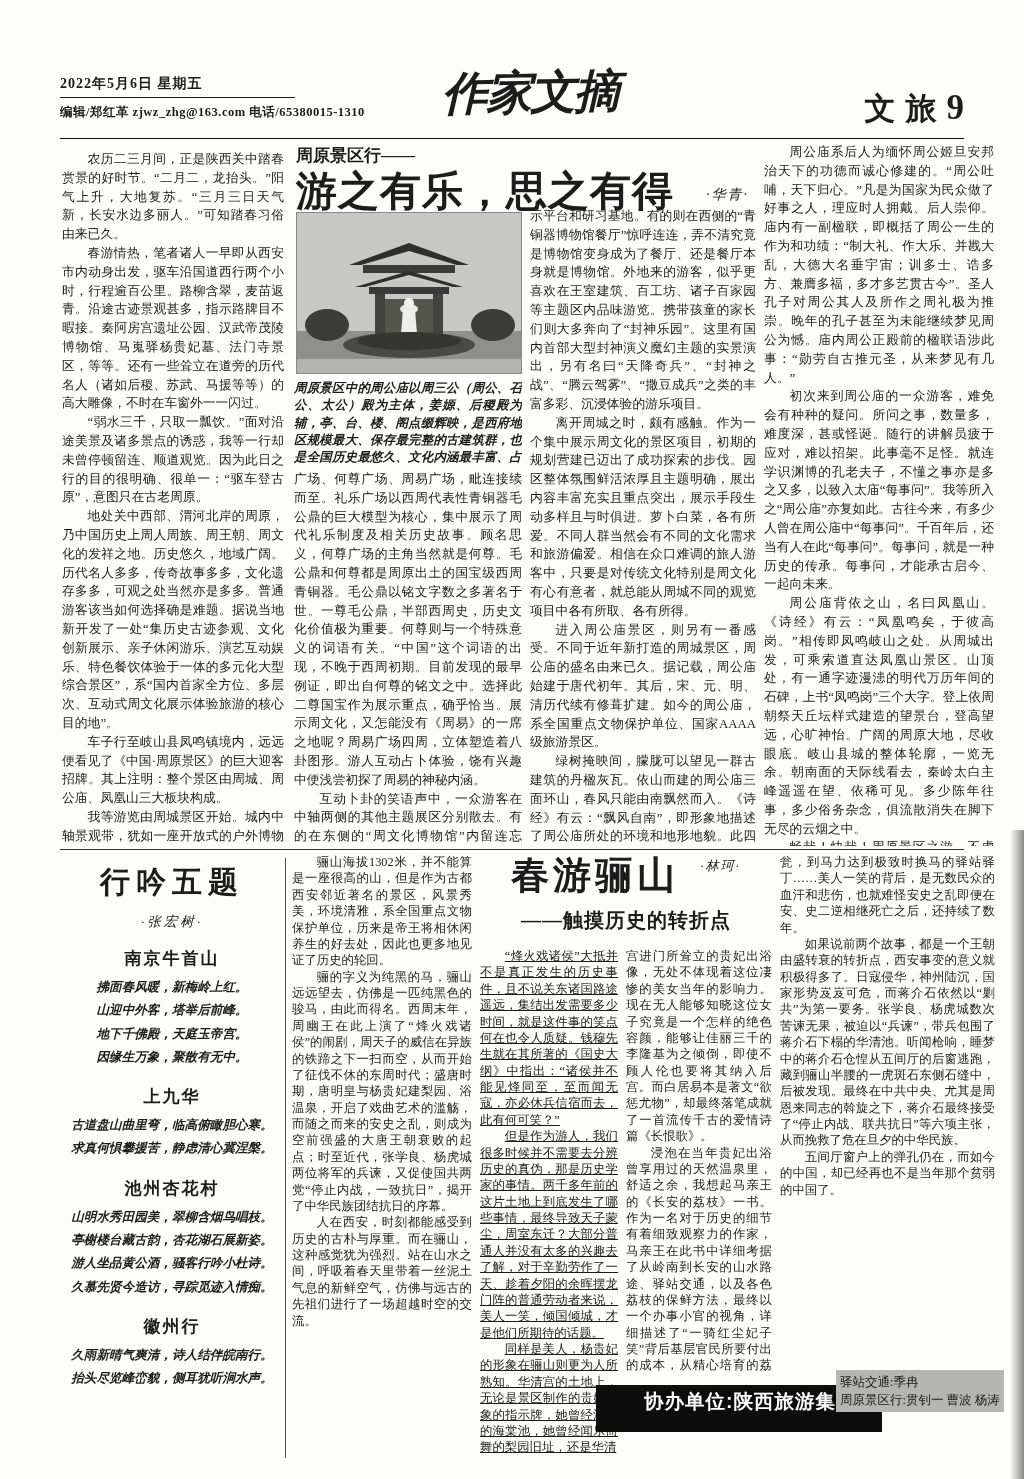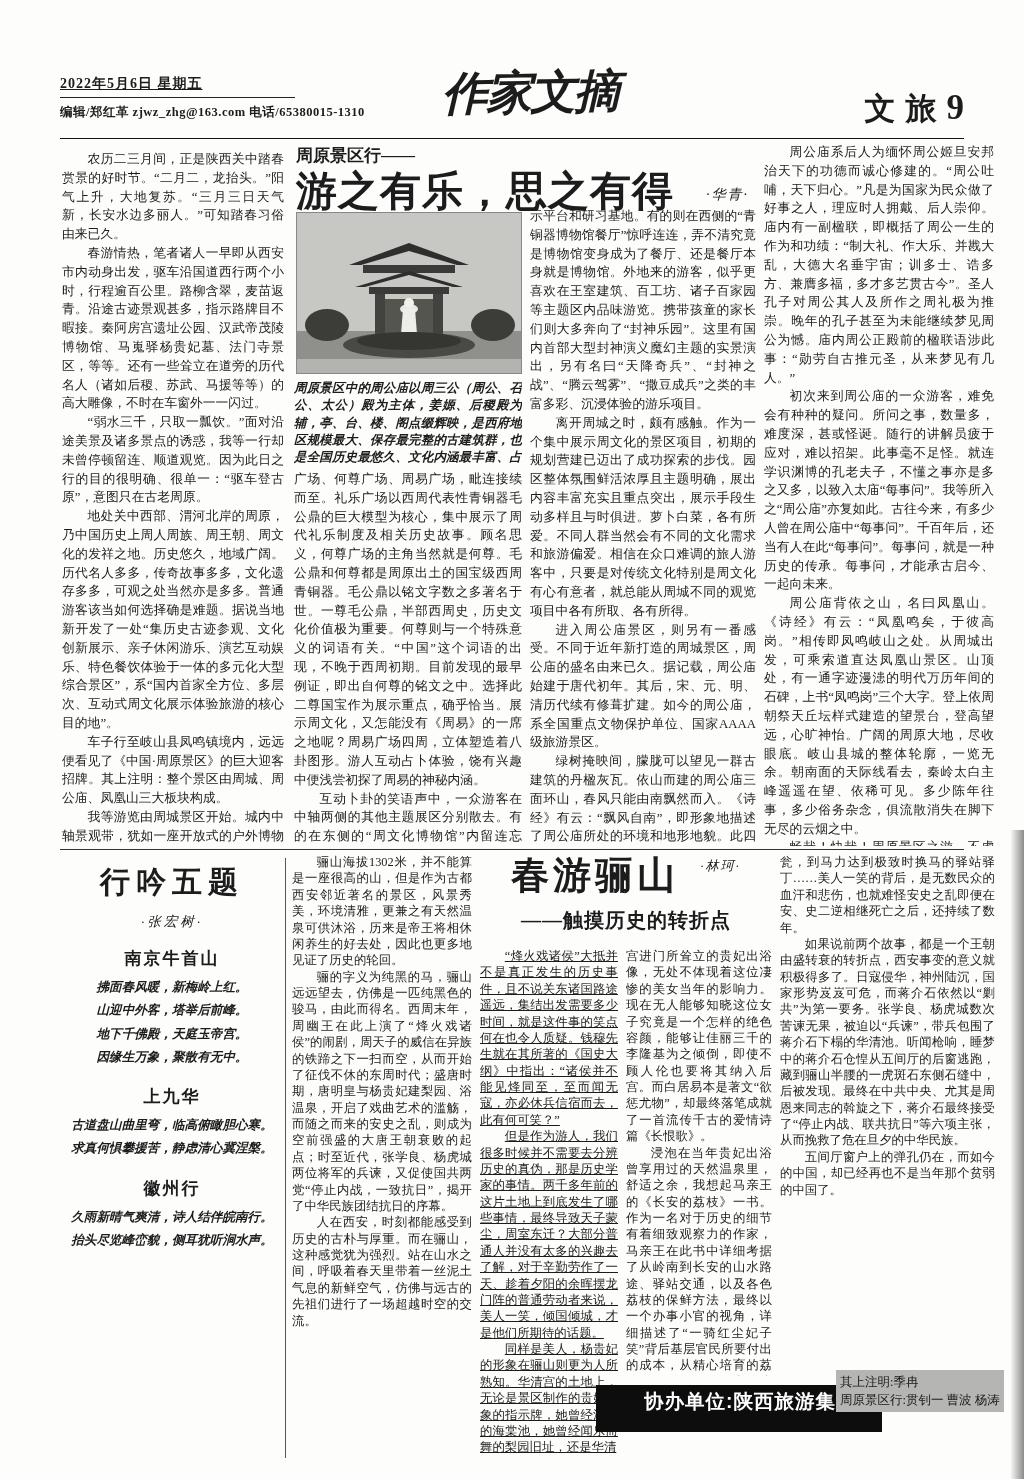--- a/index.html
+++ b/index.html
@@ -3,21 +3,21 @@
 <meta charset="utf-8">
 <style>
   html,body{margin:0;padding:0;background:#e8e8e6;}
   .page{position:relative;width:1024px;height:1479px;background:#fdfdfc;margin:0 auto;
         font-family:"Liberation Serif","DejaVu Serif",serif;color:#1c1c1c;overflow:hidden;}
   .scan-shadow{position:absolute;right:0;top:830px;width:14px;height:649px;
         background:linear-gradient(to right,rgba(0,0,0,0),rgba(0,0,0,.45));}
   
   .hdr-left{position:absolute;left:60px;top:74px;width:400px;}
   .hdr-date{font-size:14px;font-weight:bold;letter-spacing:1px;border-bottom:1.5px solid #222;
-        display:inline-block;padding-bottom:4px;min-width:235px;text-decoration:underline;}
+        display:inline-block;padding-bottom:4px;min-width:235px;}
   .hdr-editor{font-size:12.5px;font-weight:bold;margin-top:6px;letter-spacing:.5px;}
   .masthead{position:absolute;left:430px;top:62px;width:200px;text-align:center;
         font-size:46px;font-weight:bold;font-style:italic;
         font-family:"DejaVu Serif",serif;transform:rotate(-1deg);letter-spacing:-2px;}
   .hdr-right{position:absolute;right:60px;top:88px;font-size:31px;font-weight:bold;letter-spacing:10px;}
   .hdr-right .pageno{font-size:35px;letter-spacing:0;}
   .hdr-rule{position:absolute;left:60px;top:138px;width:904px;border-top:1.8px solid #111;}
   
   .coltext{position:absolute;overflow:hidden;text-align:justify;font-size:12.8px;line-height:1.47;}
   .coltext p{margin:0;text-indent:2em;}
@@ -148,32 +148,41 @@
         </div>
     </div>
     <div>
       <div class="poem-title">上九华</div>
       <div class="poem-lines">
           <p>古道盘山曲里弯，临高俯瞰胆心寒。</p>
           <p>求真何惧攀援苦，静虑清心冀涅槃。</p>
         </div>
     </div>
     <div>
+      <div class="poem-title">池州杏花村</div>
+      <div class="poem-lines">
+          <p>山明水秀田园美，翠柳含烟鸟唱枝。</p>
+          <p>亭榭楼台藏古韵，杏花湖石展新姿。</p>
+          <p>游人坐品黄公酒，骚客行吟小杜诗。</p>
+          <p>久慕先贤今造访，寻踪觅迹入情痴。</p>
+        </div>
+    </div>
+    <div>
       <div class="poem-title">徽州行</div>
       <div class="poem-lines">
           <p>久雨新晴气爽清，诗人结伴皖南行。</p>
           <p>抬头尽览峰峦貌，侧耳犹听涧水声。</p>
         </div>
     </div>
   </div>
   <div class="vrule"></div>
 
   <div class="a2">
     <div class="coltext a2-cA">
-        <p>骊山海拔1302米，并不能算是一座很高的山，但是作为古都西安邻近著名的景区，风景秀美，环境清雅，更兼之有天然温泉可供沐浴，历来是帝王将相休闲养生的好去处，因此也更多地见证了历史的轮回。</p>
+        <p>骊山海拔1302米，并不能算是一座很高的山，但是作为古都西安邻近著名的景区，风景秀美，环境清雅，系全国重点文物保护单位，历来是帝王将相休闲养生的好去处，因此也更多地见证了历史的轮回。</p>
         <p>骊的字义为纯黑的马，骊山远远望去，仿佛是一匹纯黑色的骏马，由此而得名。西周末年，周幽王在此上演了“烽火戏诸侯”的闹剧，周天子的威信在异族的铁蹄之下一扫而空，从而开始了征伐不休的东周时代；盛唐时期，唐明皇与杨贵妃建梨园、浴温泉，开启了戏曲艺术的滥觞，而随之而来的安史之乱，则成为空前强盛的大唐王朝衰败的起点；时至近代，张学良、杨虎城两位将军的兵谏，又促使国共两党“停止内战，一致抗日”，揭开了中华民族团结抗日的序幕。</p>
         <p>人在西安，时刻都能感受到历史的古朴与厚重。而在骊山，这种感觉犹为强烈。站在山水之间，呼吸着春天里带着一丝泥土气息的新鲜空气，仿佛与远古的先祖们进行了一场超越时空的交流。</p>
       </div>
 
     <div class="a2-head">
       <span class="a2-title">春游骊山</span><span class="a2-byline">·林珂·</span>
       <div class="a2-sub">——触摸历史的转折点</div>
     </div>
 
     <div class="coltext a2-cB">
@@ -187,18 +196,18 @@
       </div>
     <div class="coltext a2-cD">
         <p class="cont">瓮，到马力达到极致时换马的驿站驿丁……美人一笑的背后，是无数民众的血汗和悲伤，也就难怪安史之乱即便在安、史二逆相继死亡之后，还持续了数年。</p>
         <p>如果说前两个故事，都是一个王朝由盛转衰的转折点，西安事变的意义就积极得多了。日寇侵华，神州陆沉，国家形势岌岌可危，而蒋介石依然以“剿共”为第一要务。张学良、杨虎城数次苦谏无果，被迫以“兵谏”，带兵包围了蒋介石下榻的华清池。听闻枪响，睡梦中的蒋介石仓惶从五间厅的后窗逃跑，藏到骊山半腰的一虎斑石东侧石缝中，后被发现。最终在中共中央、尤其是周恩来同志的斡旋之下，蒋介石最终接受了“停止内战、联共抗日”等六项主张，从而挽救了危在旦夕的中华民族。</p>
         <p>五间厅窗户上的弹孔仍在，而如今的中国，却已经再也不是当年那个贫弱的中国了。</p>
       </div>
   </div>
 
   <div class="banner">协办单位:陕西旅游集团</div>
   <div class="hosts">
-    <div>其上注明:季冉</div>
+    <div>驿站交通:季冉</div>
     <div>周原景区行:贯钊一  曹波 杨涛</div>
   </div>
 
   <div class="scan-shadow"></div>
 </div>
 
 </body></html>

